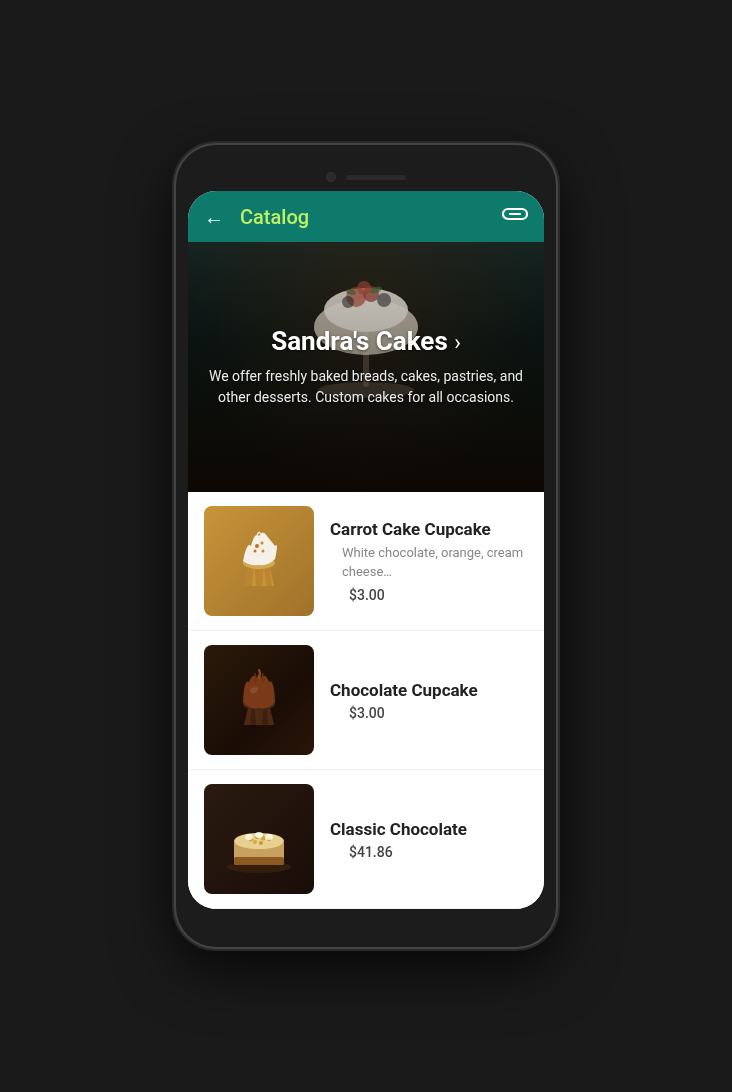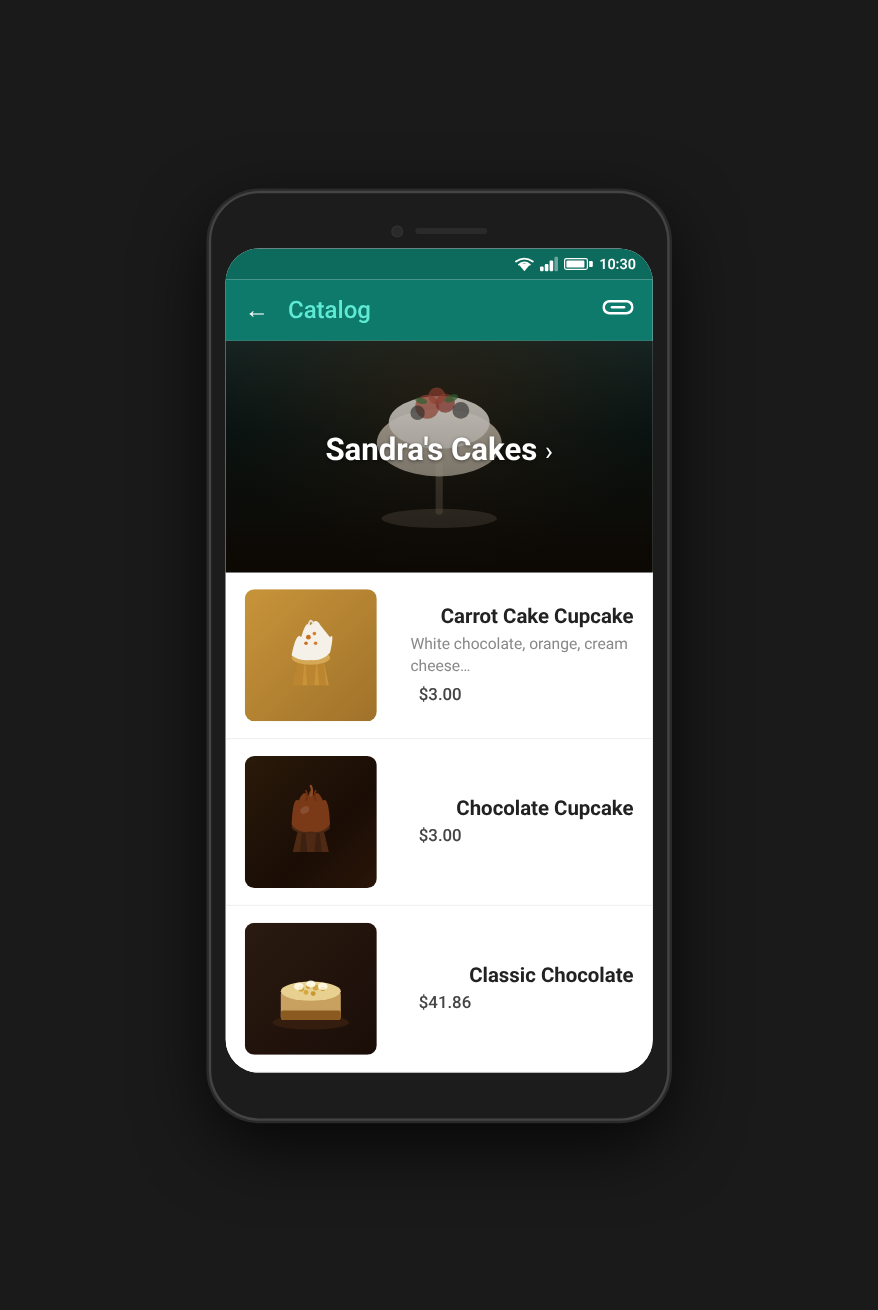--- a/index.html
+++ b/index.html
@@ -136,36 +136,36 @@
     }
 
     .back-btn {
       color: white;
       font-size: 20px;
       cursor: pointer;
       font-weight: 300;
     }
 
     .header-title {
-      color: #5eead4;
+      color: #bef264;
       font-size: 20px;
       font-weight: 500;
       flex: 1;
     }
 
     .link-btn {
       color: white;
       font-size: 20px;
       cursor: pointer;
     }
 
     
     .hero-section {
       position: relative;
-      height: 193px;
+      height: 250px;
       overflow: hidden;
       background: #1a2a2a;
       display: flex;
       align-items: center;
       justify-content: center;
     }
 
     .hero-bg {
       position: absolute;
       inset: 0;
@@ -279,21 +279,20 @@
 
     .product-info {
       flex: 1;
     }
 
     .product-name {
       font-size: 17px;
       font-weight: 700;
       color: #222;
       margin-bottom: 5px;
-      text-align: right;
     }
 
     .product-desc {
       font-size: 13px;
       color: #888;
       margin-bottom: 6px;
       line-height: 1.4;
       margin-left: 12px;
     }
 
@@ -314,42 +313,20 @@
 <body>
 
 <div class="phone-frame">
   <div class="phone-top-bar">
     <div class="camera"></div>
     <div class="speaker"></div>
   </div>
 
   <div class="phone-inner">
 
-    <div class="status-bar">
-      <div class="status-icons">
-
-        <svg width="16" height="12" viewBox="0 0 16 12">
-          <polygon points="8,12 13,6 3,6" fill="white"></polygon>
-          <path d="M1,4 Q8,-1 15,4" fill="none" stroke="white" stroke-width="1.5" stroke-linecap="round"></path>
-          <path d="M3.5,6.5 Q8,3 12.5,6.5" fill="none" stroke="white" stroke-width="1.5" stroke-linecap="round"></path>
-        </svg>
-
-        <div class="signal-icon">
-          <div class="signal-bar" style="height:4px;"></div>
-          <div class="signal-bar" style="height:6px;"></div>
-          <div class="signal-bar" style="height:9px;"></div>
-          <div class="signal-bar" style="height:12px; opacity:0.4;"></div>
-        </div>
-
-        <div class="battery-icon">
-          <div class="battery-fill"></div>
-        </div>
-        <span class="time-text">10:30</span>
-      </div>
-    </div>
 
     <div class="app-header">
       <span class="back-btn">←</span>
       <span class="header-title">Catalog</span>
       <span class="link-btn">
         
         <svg width="26" height="22" viewBox="0 0 26 22">
           <rect x="1" y="6" width="24" height="10" rx="5" ry="5" fill="none" stroke="white" stroke-width="2.2"></rect>
           <line x1="8" y1="11" x2="18" y2="11" stroke="white" stroke-width="2.2" stroke-linecap="round"></line>
         </svg>
@@ -379,20 +356,21 @@
           <ellipse cx="100" cy="38" rx="6" ry="3" fill="rgba(60,120,60,0.7)" transform="rotate(-20 100 38)"></ellipse>
           <ellipse cx="75" cy="40" rx="5" ry="2.5" fill="rgba(60,120,60,0.7)" transform="rotate(15 75 40)"></ellipse>
         </svg>
       </div>
       <div class="hero-overlay"></div>
       <div class="hero-content">
         <div class="hero-title">
           <span>Sandra's Cakes</span>
           <span class="chevron">›</span>
         </div>
+        <div class="hero-desc">We offer freshly baked breads, cakes, pastries, and other desserts. Custom cakes for all occasions.</div>
       </div>
     </div>
 
     <div class="products-list">
 
       <div class="product-item">
         <div class="product-image">
           <div class="cupcake-carrot">
             <svg class="cup-svg" viewBox="0 0 80 80">
 

